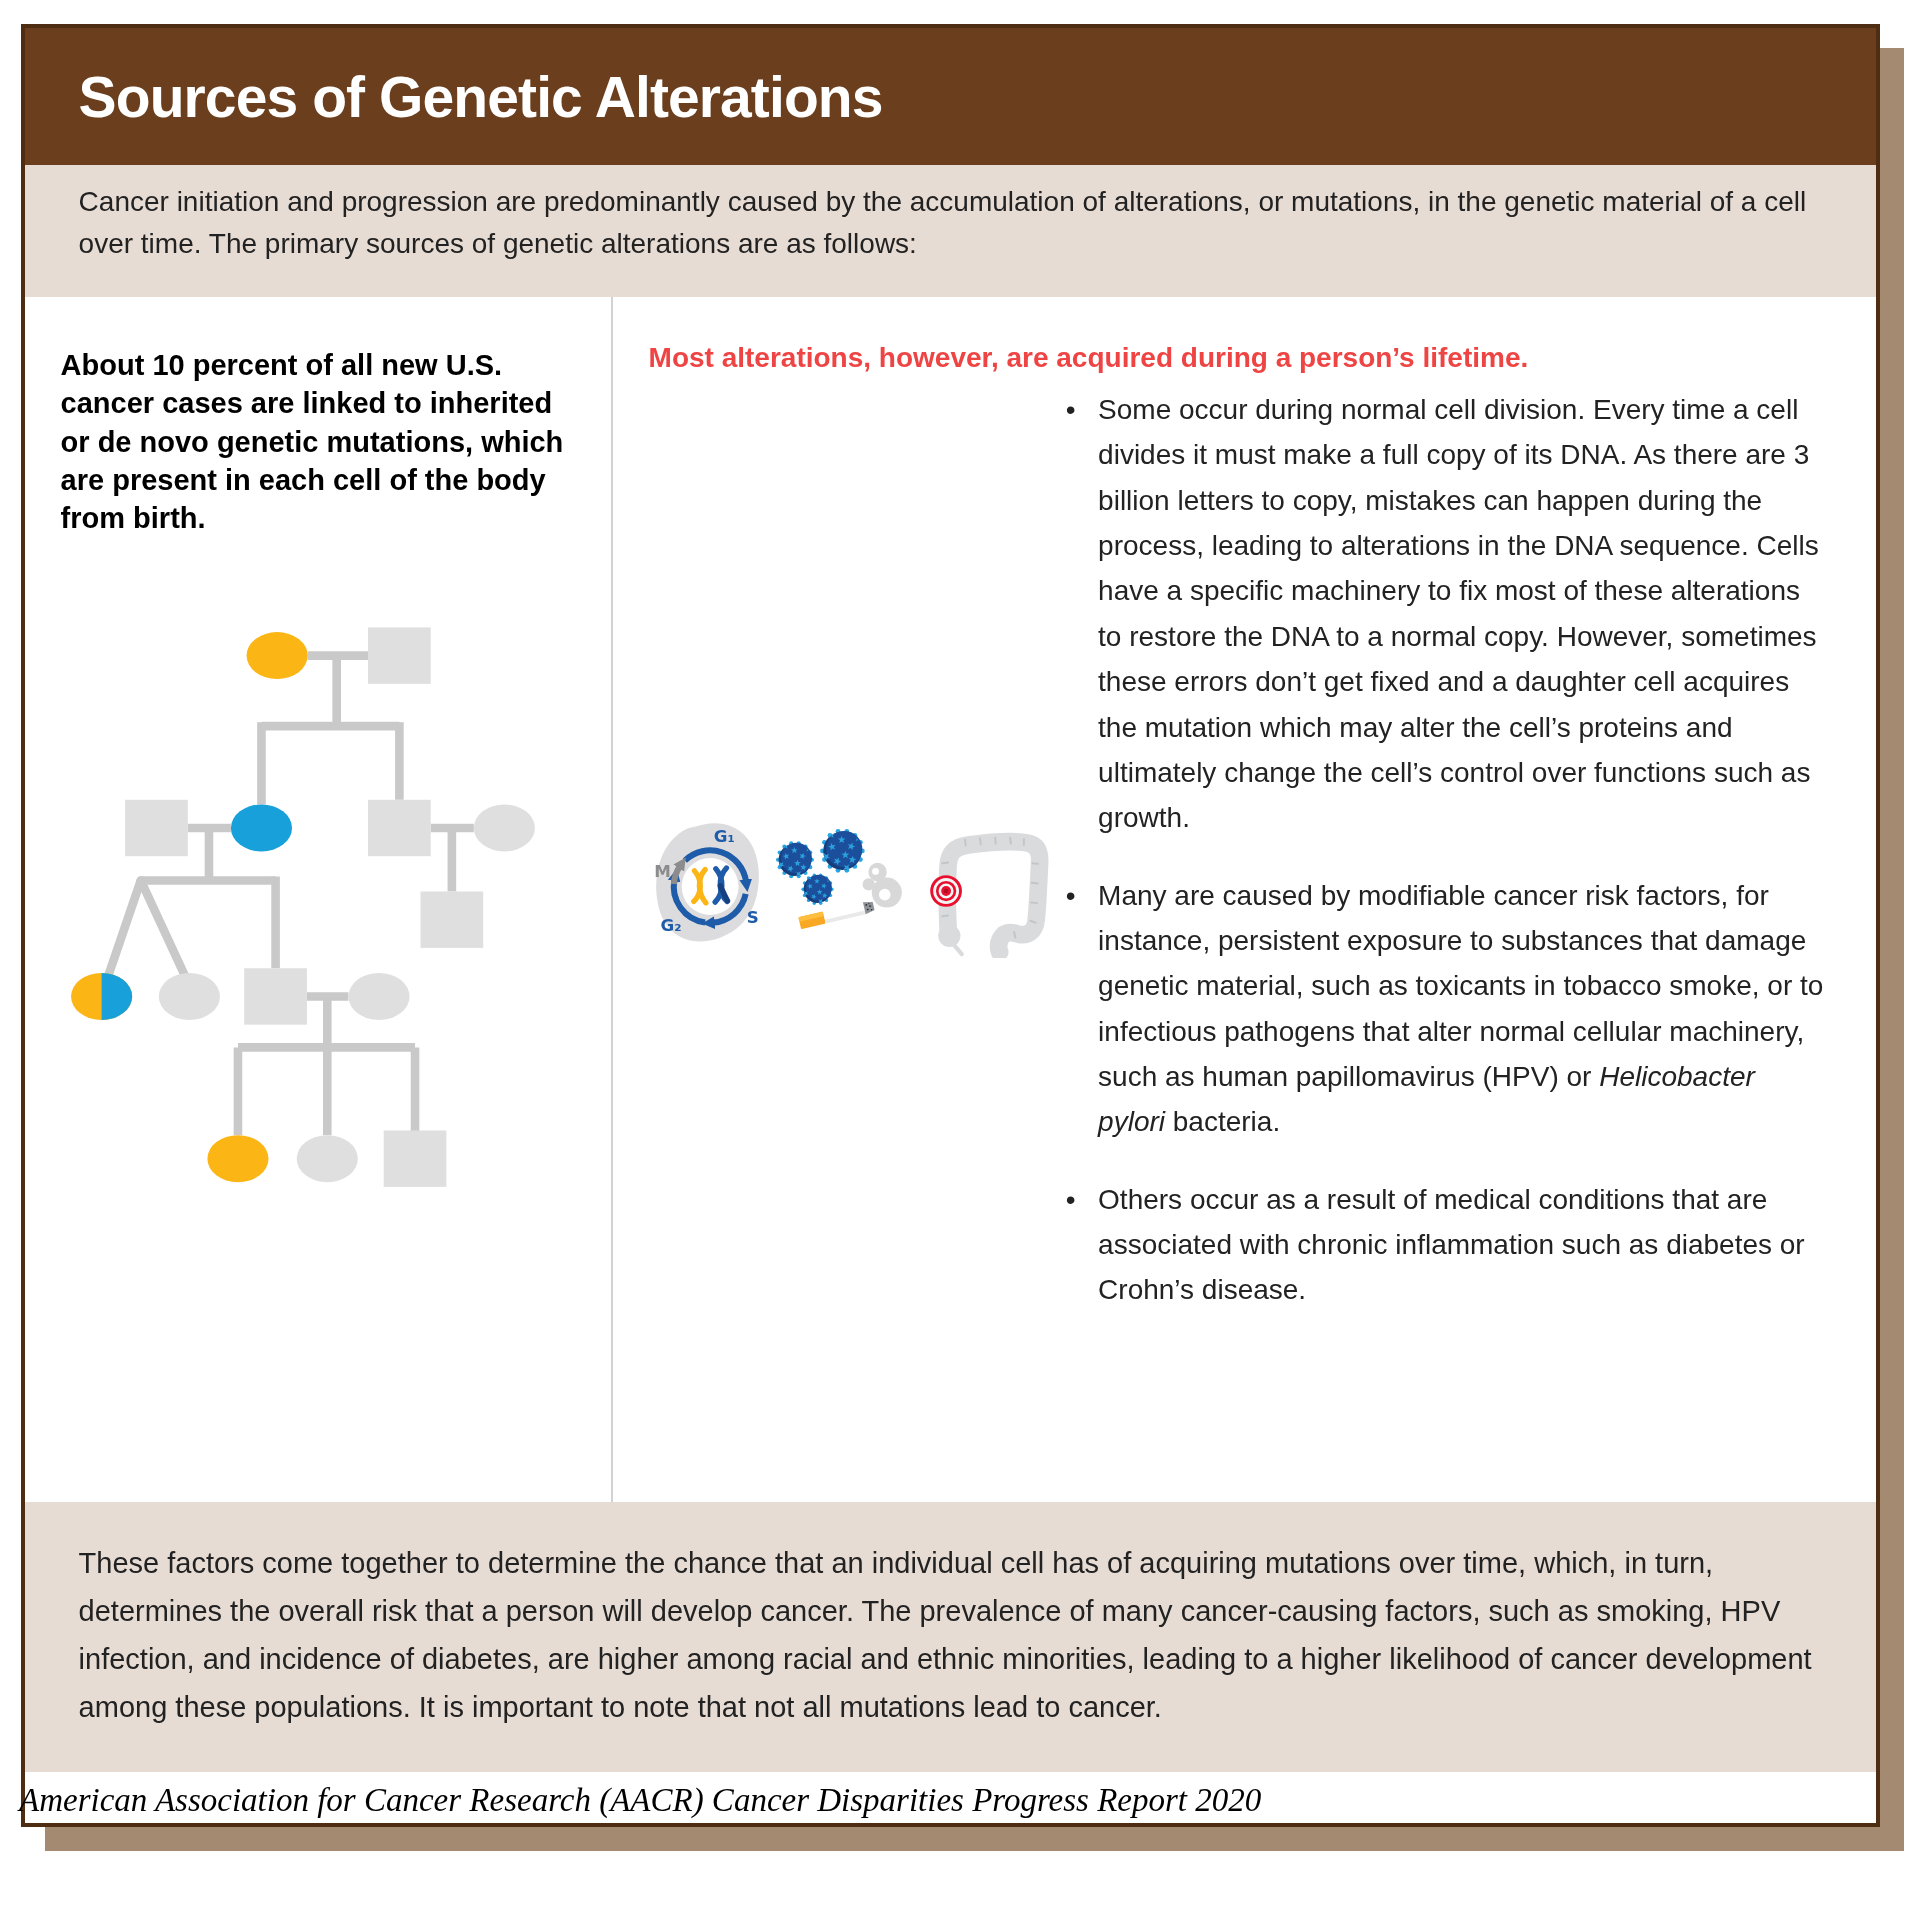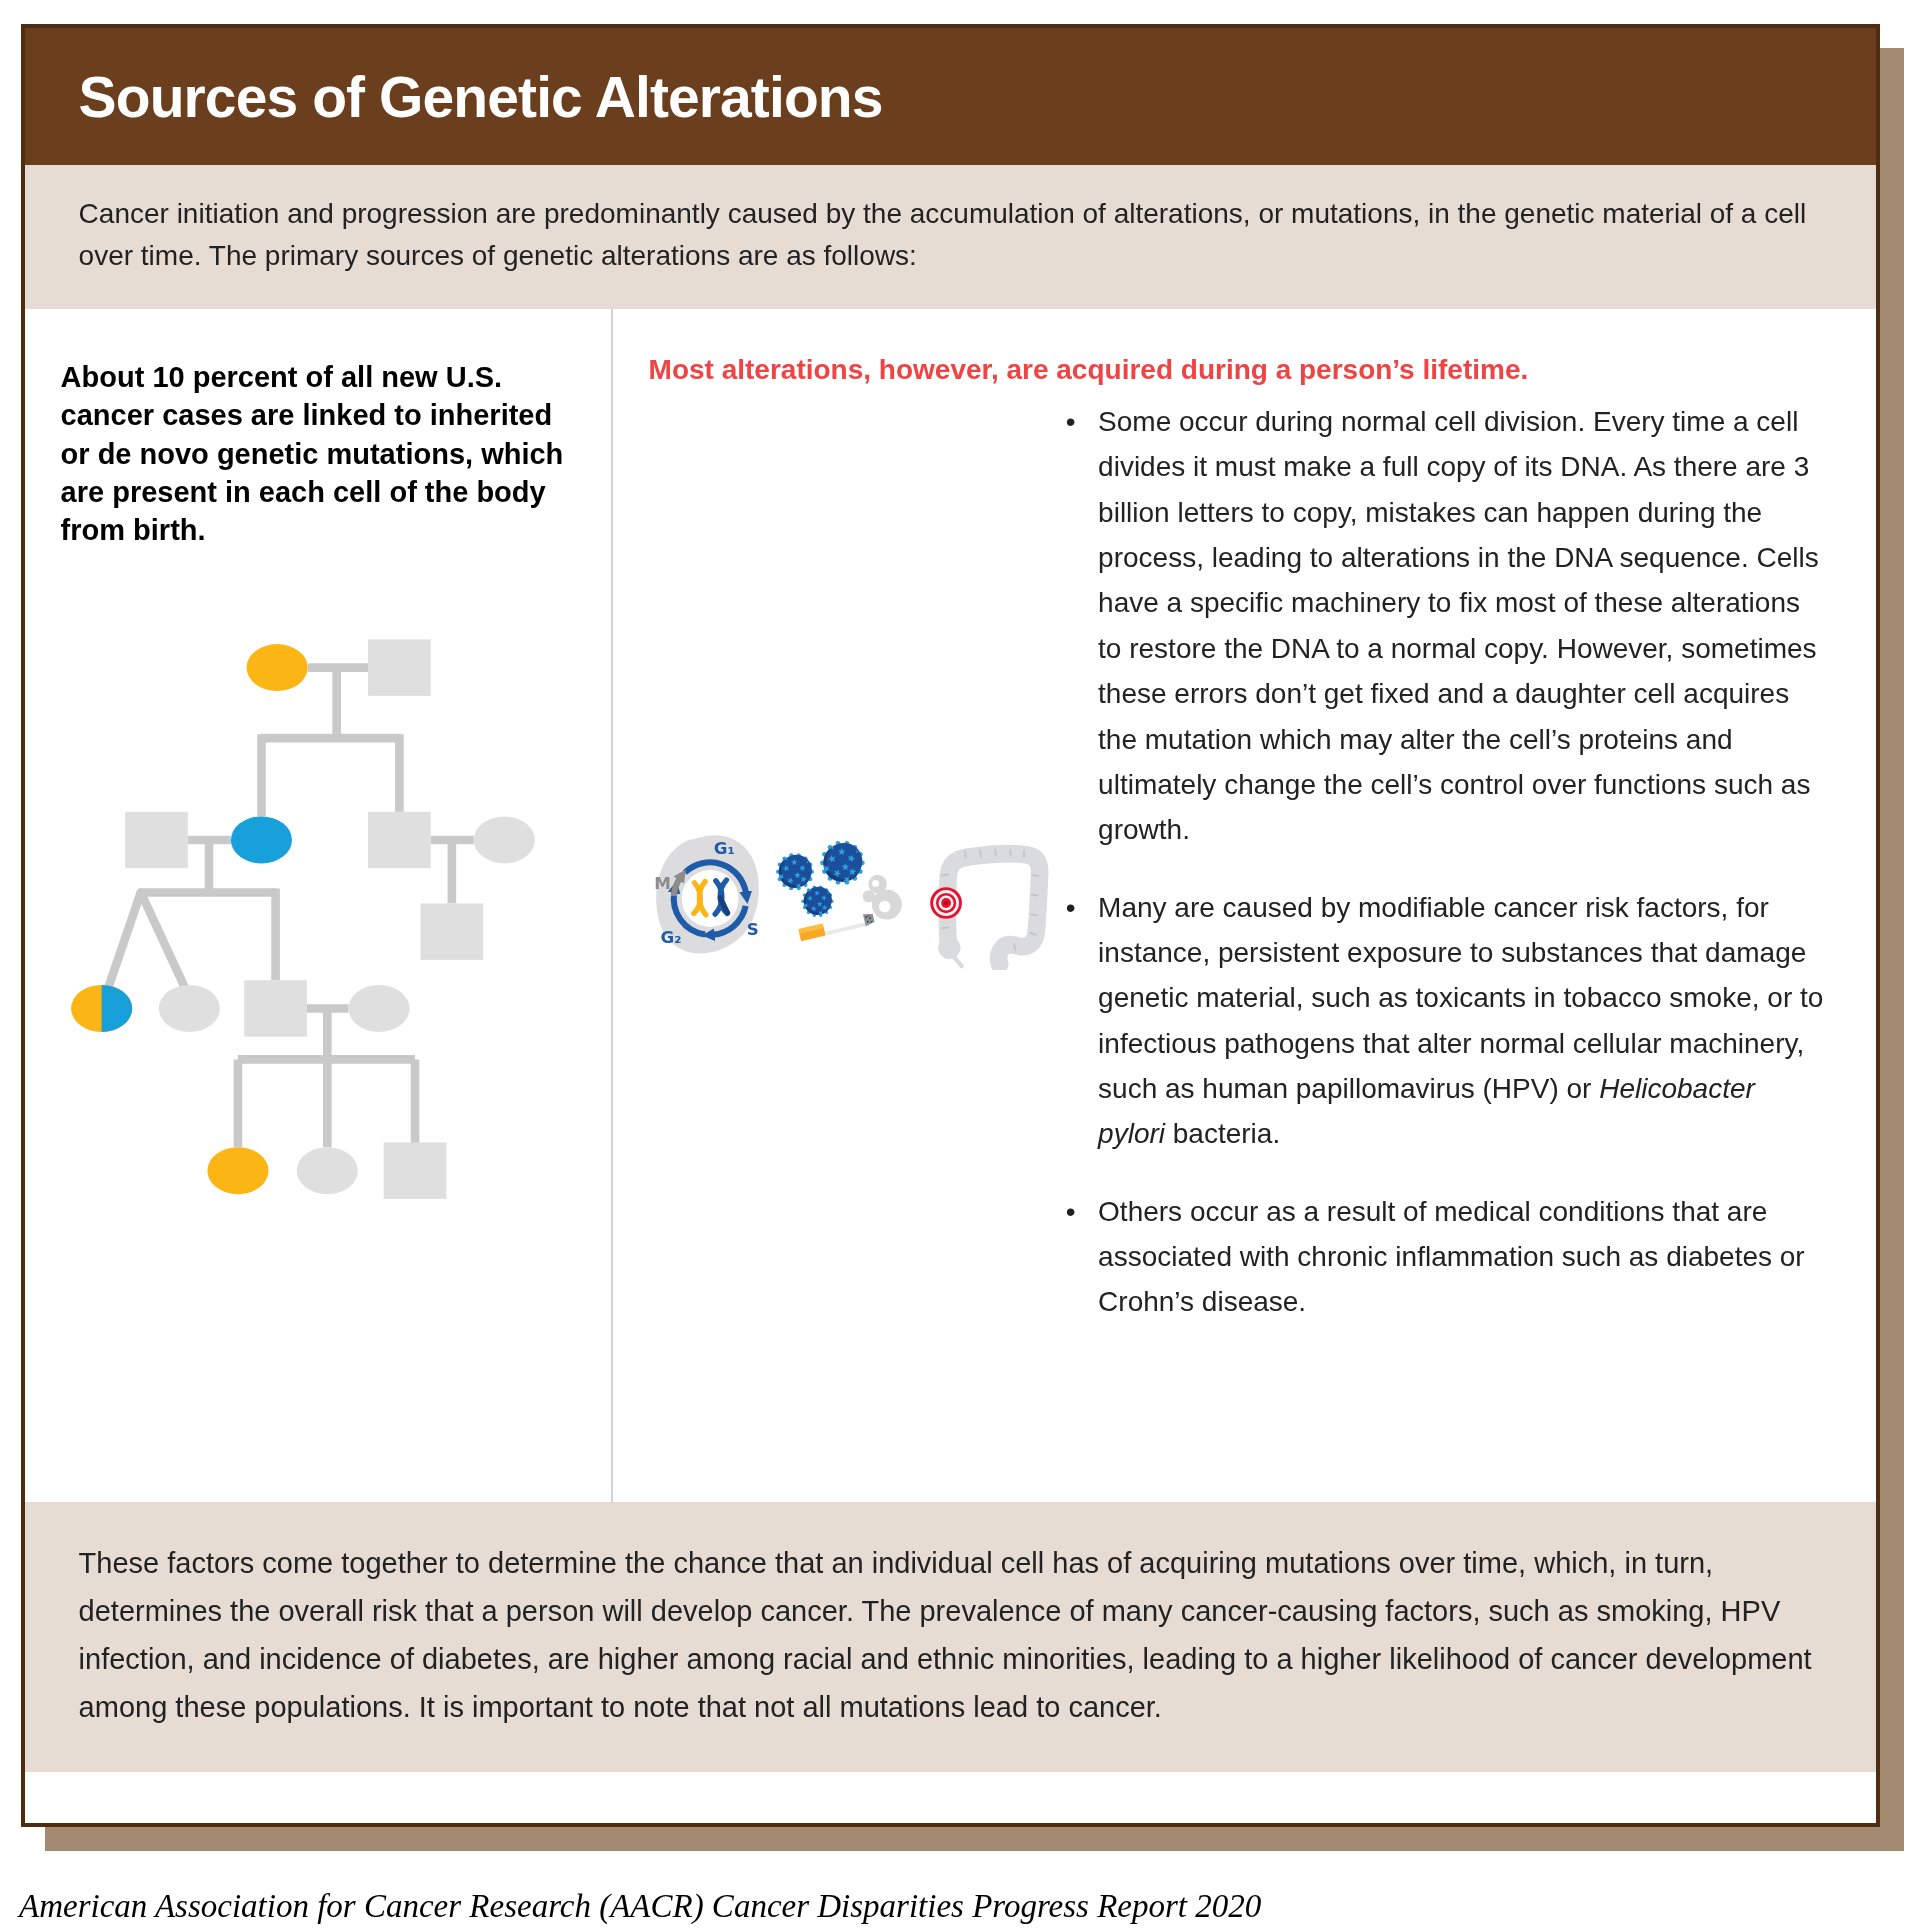--- a/index.html
+++ b/index.html
@@ -12,21 +12,21 @@
   html,body{width:1926px;height:1929px;background:#fff;overflow:hidden;}
   body{font-family:"Liberation Sans","DejaVu Sans",sans-serif;color:var(--text);position:relative;}
 
   .panel{position:absolute;left:20.6px;top:24px;width:1859px;height:1803px;background:#fff;
          border:4.7px solid var(--panel-border);box-shadow:24px 24px 0 0 var(--shadow-taupe);
          display:flex;flex-direction:column;}
   .header-bar{height:137px;background:var(--header-brown);display:flex;align-items:center;
               padding-left:54px;flex:none;}
   .page-title{color:#fff;font-size:57px;font-weight:700;letter-spacing:-0.9px;}
 
-  .intro-band{background:var(--band-beige);padding:28px 58px 32px 54px;font-size:28px;
+  .intro-band{background:var(--band-beige);padding:16px 58px 32px 54px;font-size:28px;
               line-height:1.5;color:#222;flex:none;}
 
   .content{flex:1;display:flex;background:#fff;min-height:0;border-radius:14px;}
   .left-col{width:588px;flex:none;border-right:2.8px solid #d2d2d2;padding:49px 36px 0 36px;}
   .left-heading{font-size:29px;font-weight:700;line-height:1.32;color:#000;max-width:511px;}
   .pedigree-wrap{margin-top:81px;padding-left:3.7px;}
 
   .right-col{flex:1;padding:45px 47px 0 36px;min-width:0;}
   .rc-heading{font-size:28px;font-weight:700;color:#ef4444;}
   .rc-body{display:flex;margin-top:13px;}
@@ -38,21 +38,21 @@
   ul.bullets .dot{position:absolute;left:4.7px;top:0;}
 
   .cellcycle-svg{width:330px;margin-top:41px;}
   .virus-svg{width:401px;margin-top:34px;}
   .colon-svg{width:375px;margin-top:51px;}
 
   .conclusion-band{background:var(--band-beige);padding:37px 58px 41px 54px;font-size:29px;
                    line-height:1.66;color:#222;flex:none;}
   .bottom-spacer{height:51px;background:#fff;flex:none;}
 
-  .footer-citation{position:absolute;left:19px;top:1888px;
+  .footer-citation{position:absolute;left:19px;top:1782px;
                    font-family:"Liberation Serif","DejaVu Serif",serif;
                    font-style:italic;font-size:33px;color:#000;}
 
   
   .f-yellow{fill:var(--accent-yellow);} .f-blue{fill:var(--accent-blue);}
   .f-gray{fill:var(--gray-shape);}
   .ped-line{stroke:var(--gray-line);stroke-width:11;fill:none;}
   .cyc-arc{stroke:var(--cycle-blue);stroke-width:17;fill:none;}
   .cyc-arc-gray{stroke:#8C8C8C;stroke-width:17;fill:none;}
   .cyc-label{fill:var(--cycle-blue);font-family:"DejaVu Sans",sans-serif;font-weight:700;font-size:47px;}

